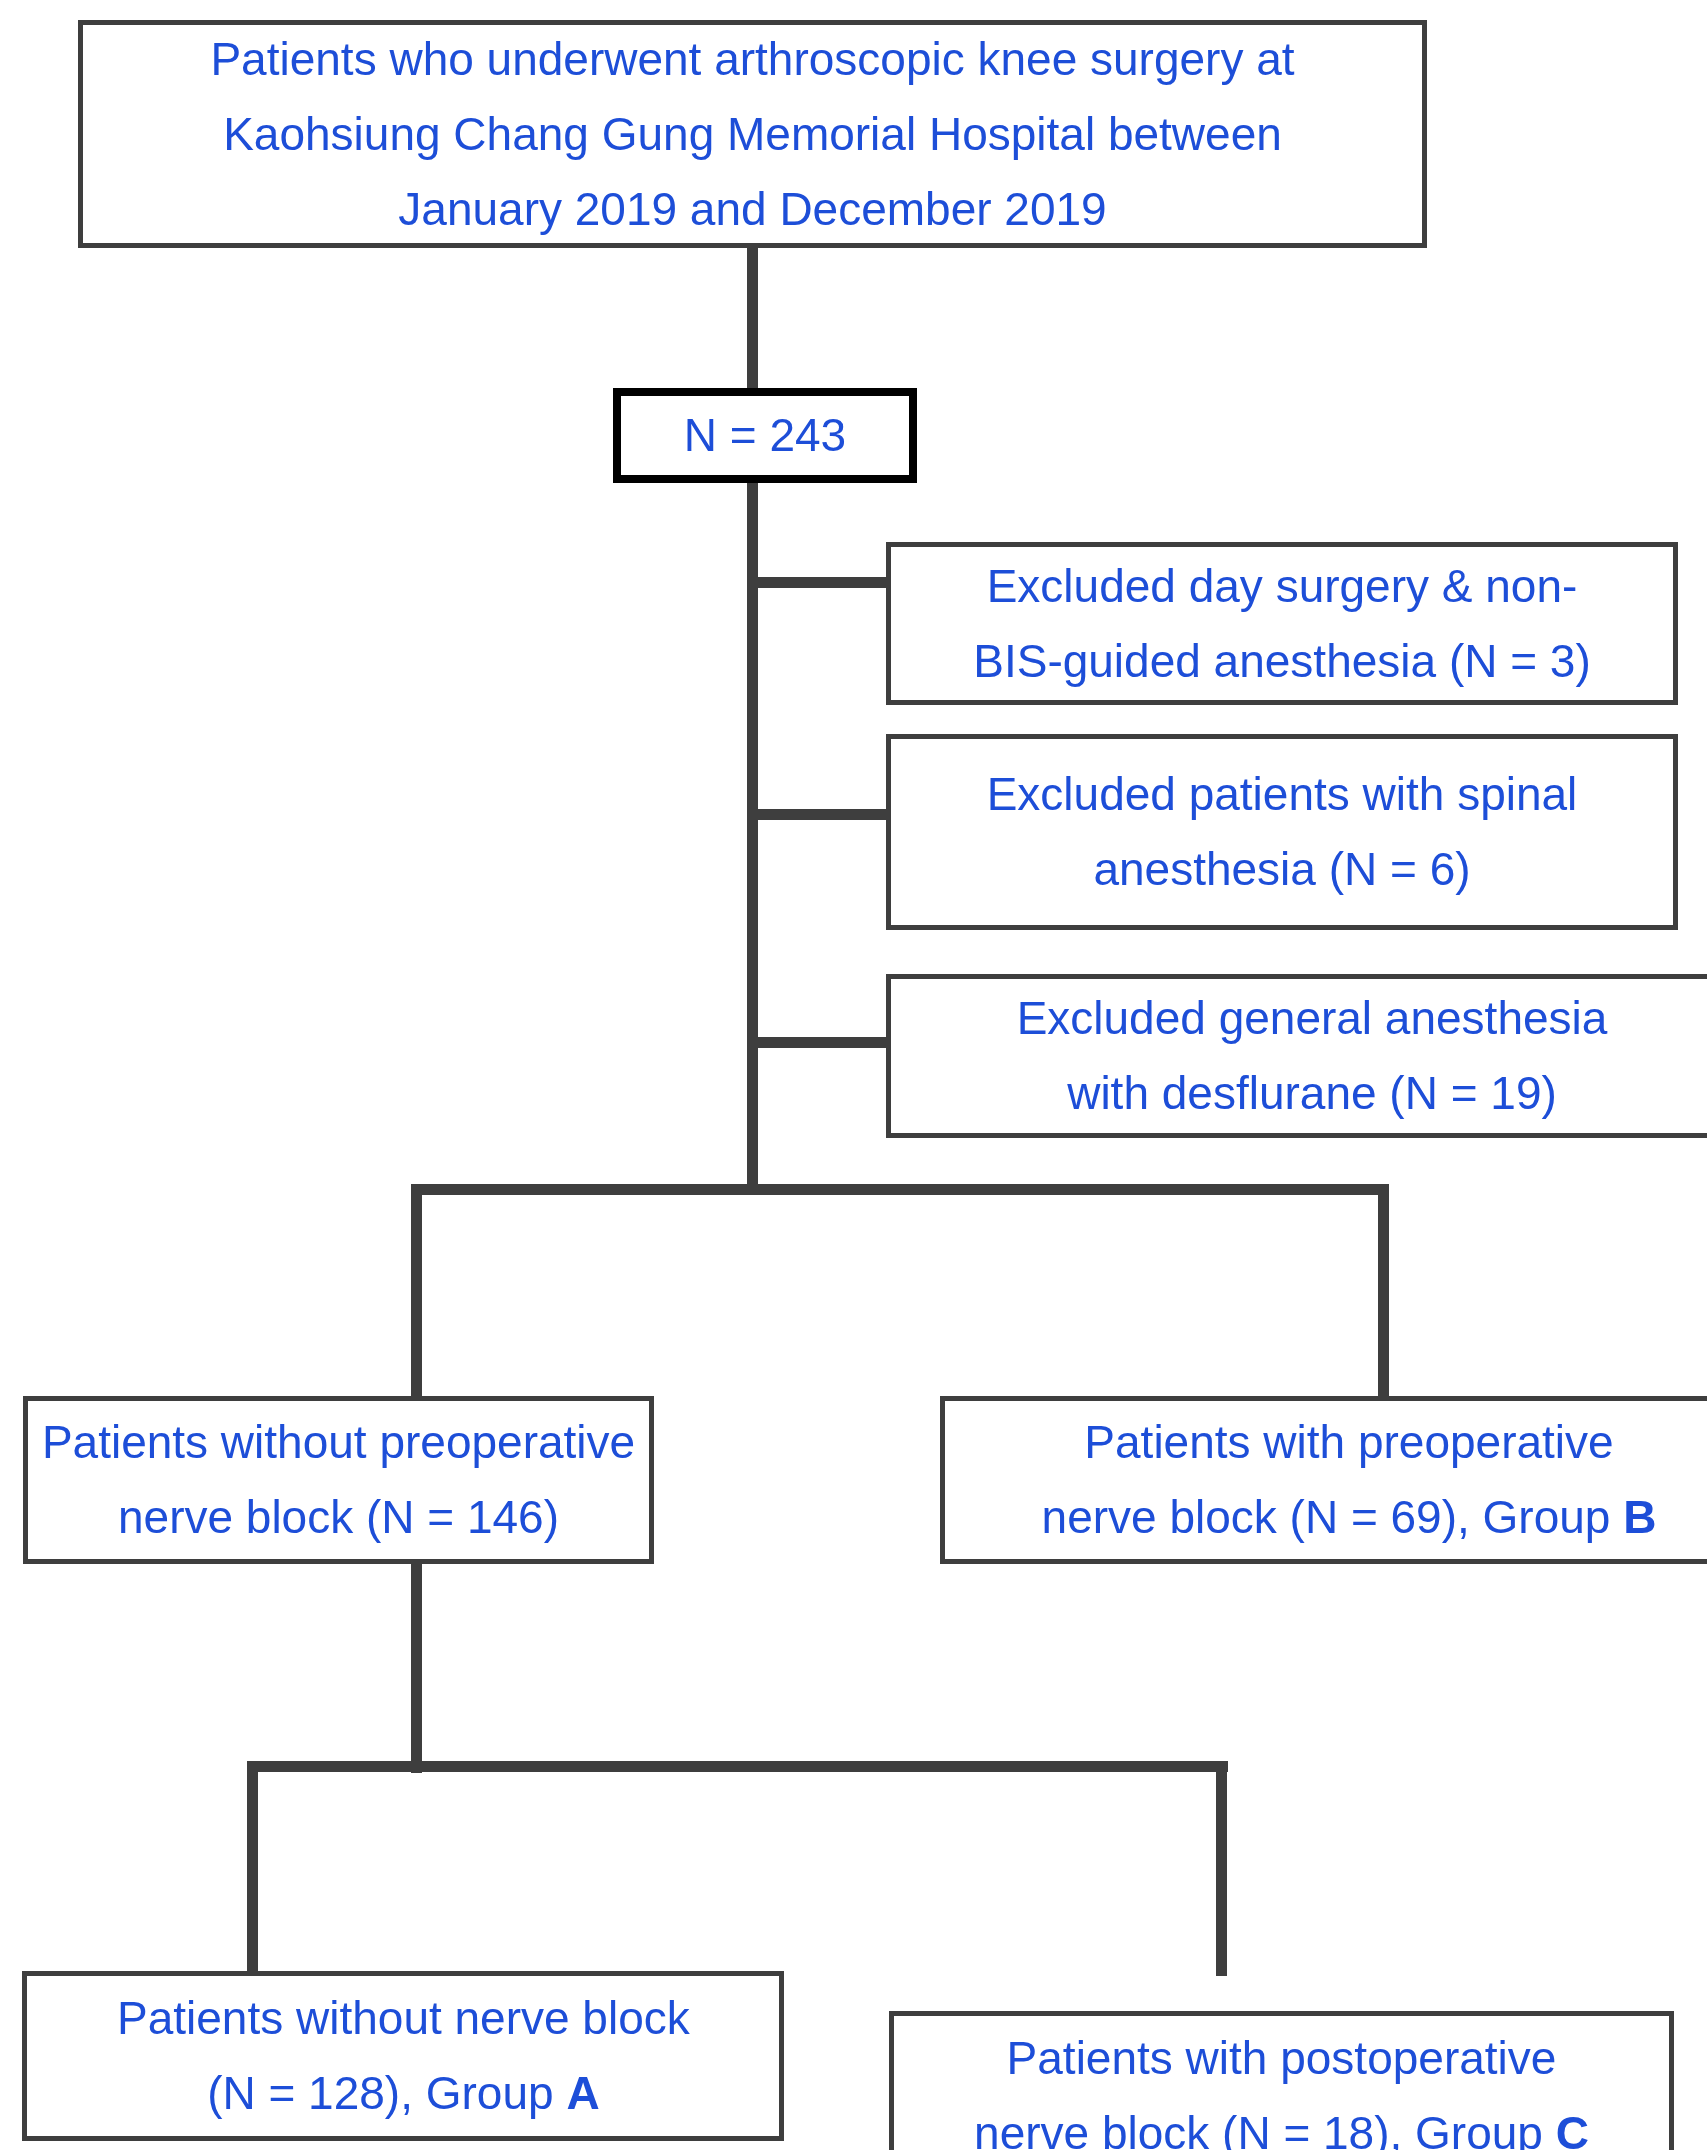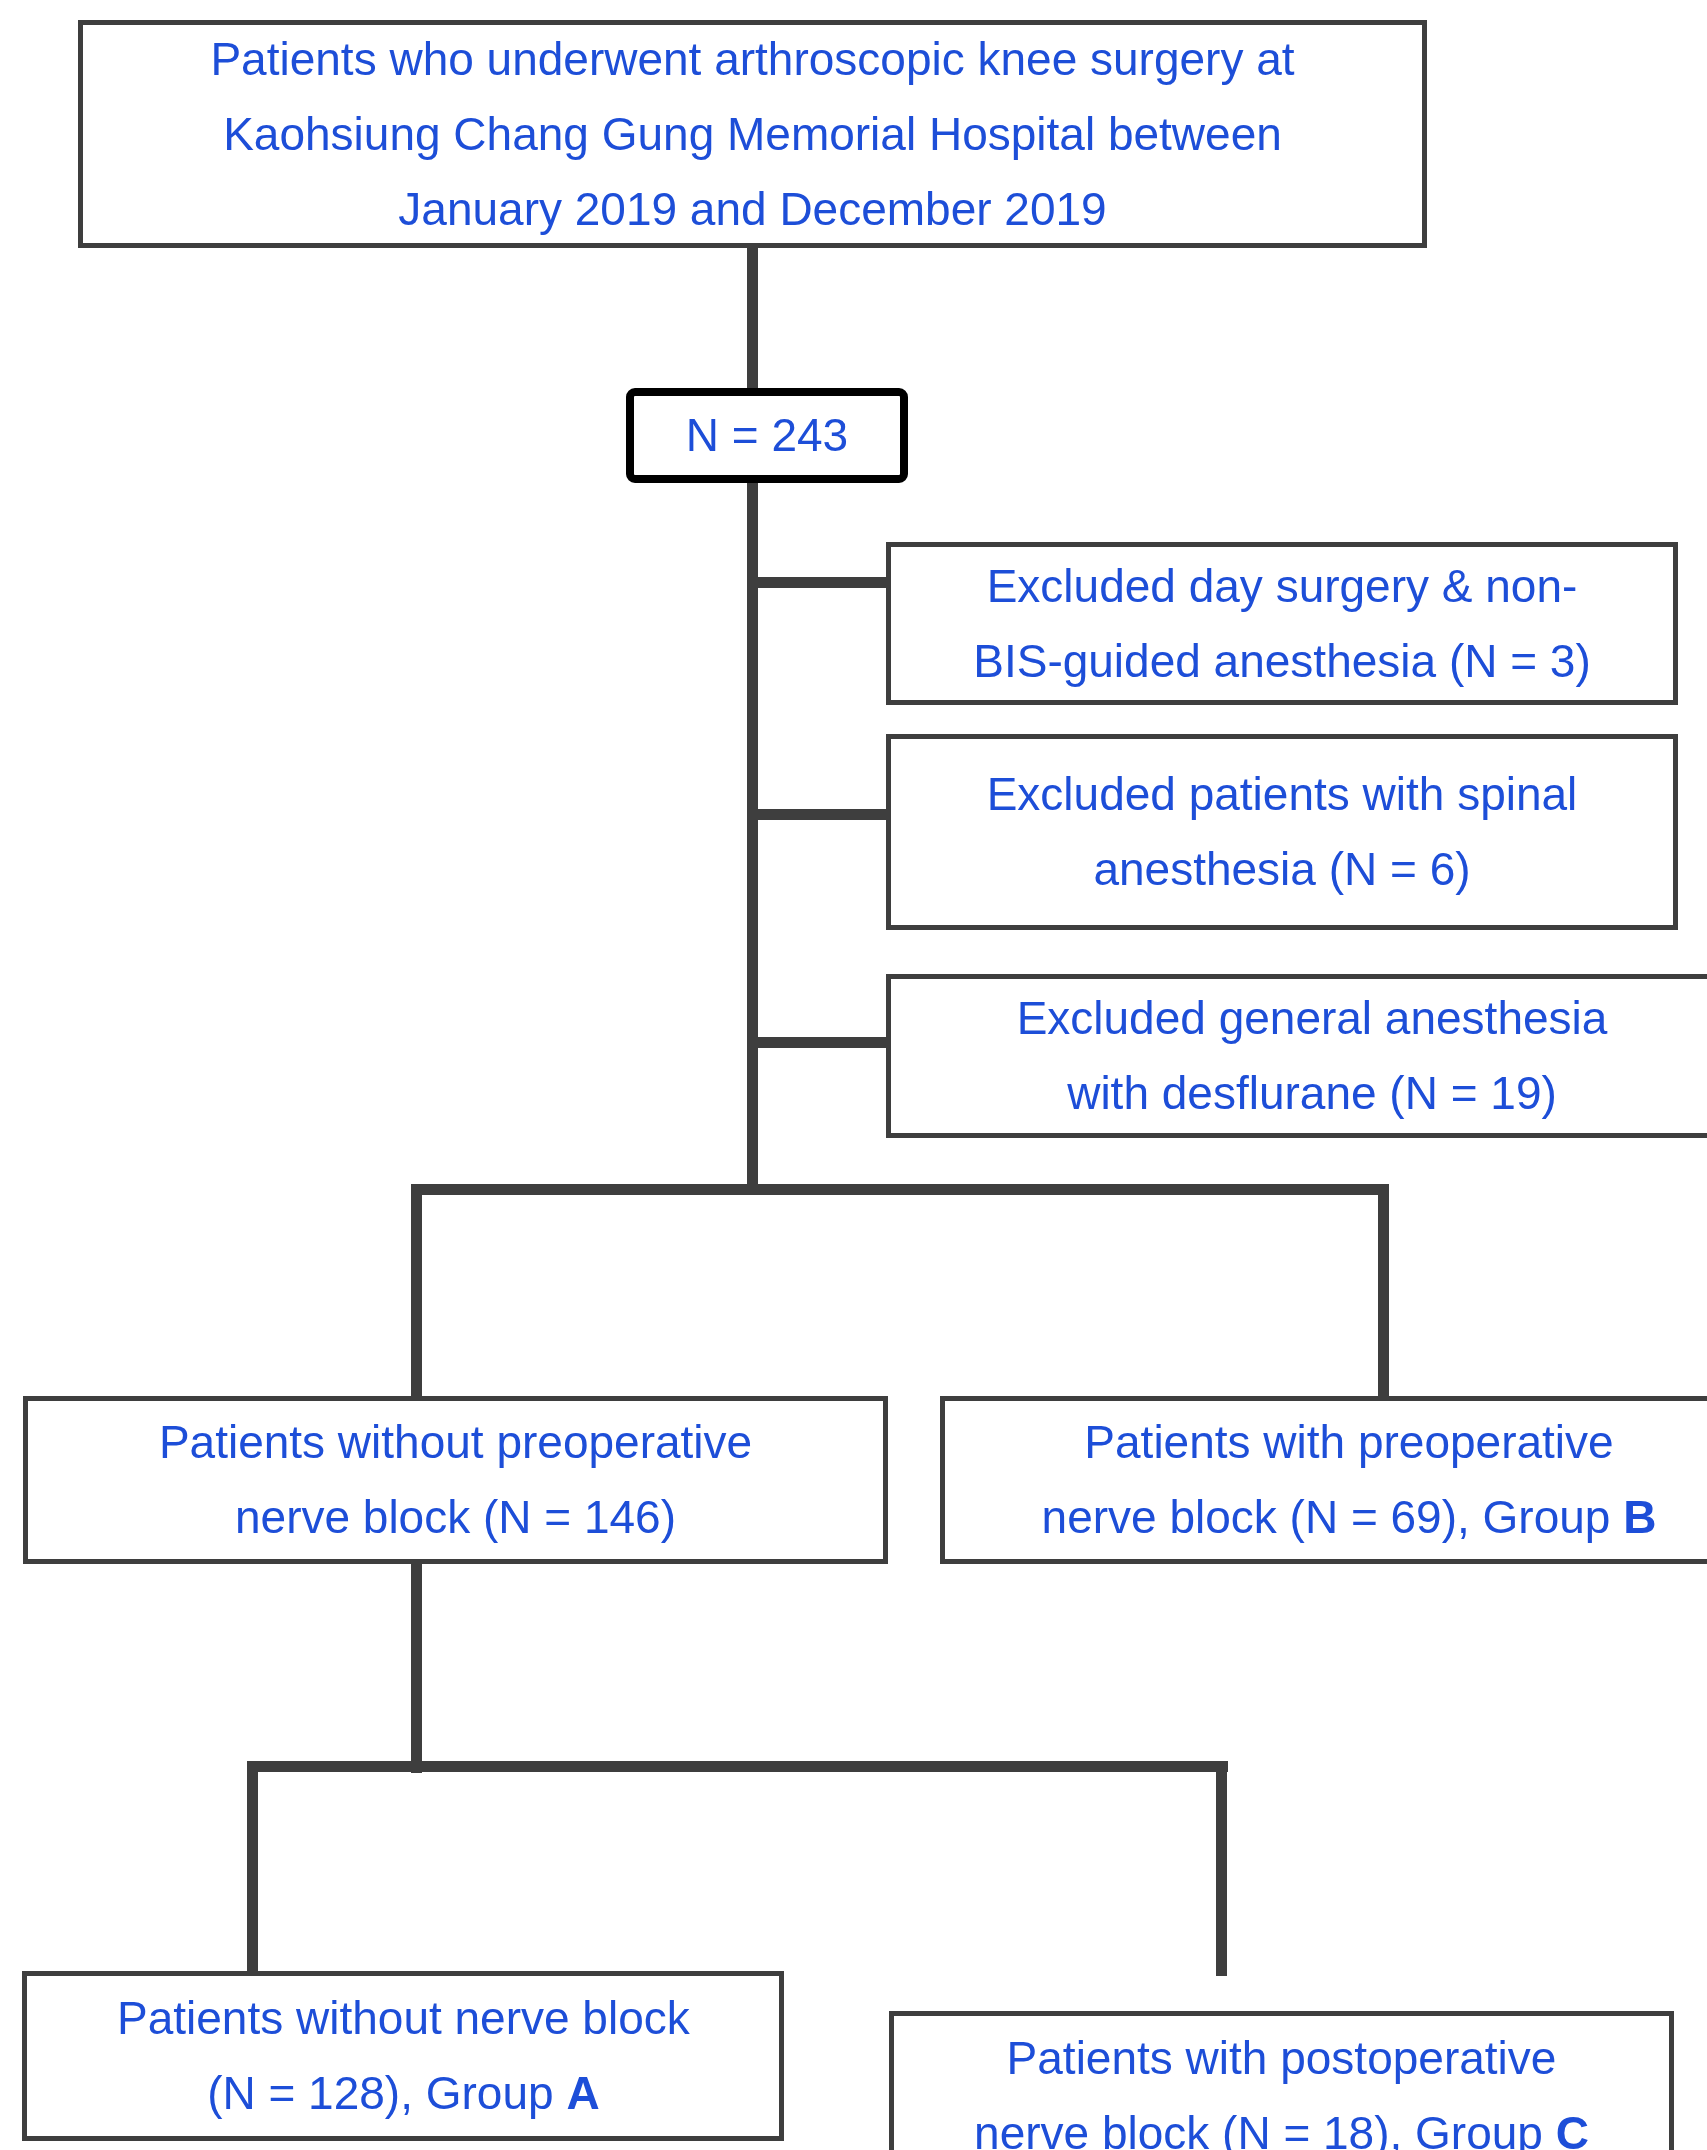--- a/index.html
+++ b/index.html
@@ -34,25 +34,25 @@
   .emphasis {
     border: 8.8px solid #000000;
   }
   .line {
     position: absolute;
     background: #3e3e3e;
     z-index: 1;
   }
   
   #box-population { left: 78px;  top: 20px;   width: 1349px; height: 228px; }
-  #box-total      { left: 626px; top: 388px;  width: 282px;  height: 95px; border-radius: 9px; }
+  #box-total      { left: 613px; top: 388px;  width: 304px;  height: 95px; }
   #box-excl-1     { left: 886px; top: 542px; width: 792px;  height: 163px; }
   #box-excl-2     { left: 886px; top: 734px; width: 792px;  height: 196px; }
   #box-excl-3     { left: 886px; top: 974px; width: 852px; height: 164px; }
-  #box-no-preop   { left: 23px;  top: 1396px; width: 865px;  height: 168px; }
+  #box-no-preop   { left: 23px;  top: 1396px; width: 631px;  height: 168px; }
   #box-group-b    { left: 940px; top: 1396px; width: 785px; height: 168px; padding-left: 33px; }
   #box-group-a    { left: 22.4px;  top: 1971px; width: 762px;  height: 170px; }
   #box-group-c    { left: 889px; top: 1971px; width: 785px; height: 170px; margin-top: 40px; }
   
   #line-trunk-top      { left: 747px;  top: 245px;  width: 11.2px;   height: 146px; }
   #line-trunk-main     { left: 747px;  top: 479px;  width: 11.2px;   height: 716px; }
   #line-stub-excl-1    { left: 747px;  top: 577px;  width: 144px;  height: 11.2px; }
   #line-stub-excl-2    { left: 747px;  top: 809px; width: 144px;  height: 11.2px; }
   #line-stub-excl-3    { left: 747px;  top: 1037px; width: 144px;  height: 11.2px; }
   #line-branch-upper-h { left: 411px;  top: 1184px; width: 978px; height: 11.2px; }

